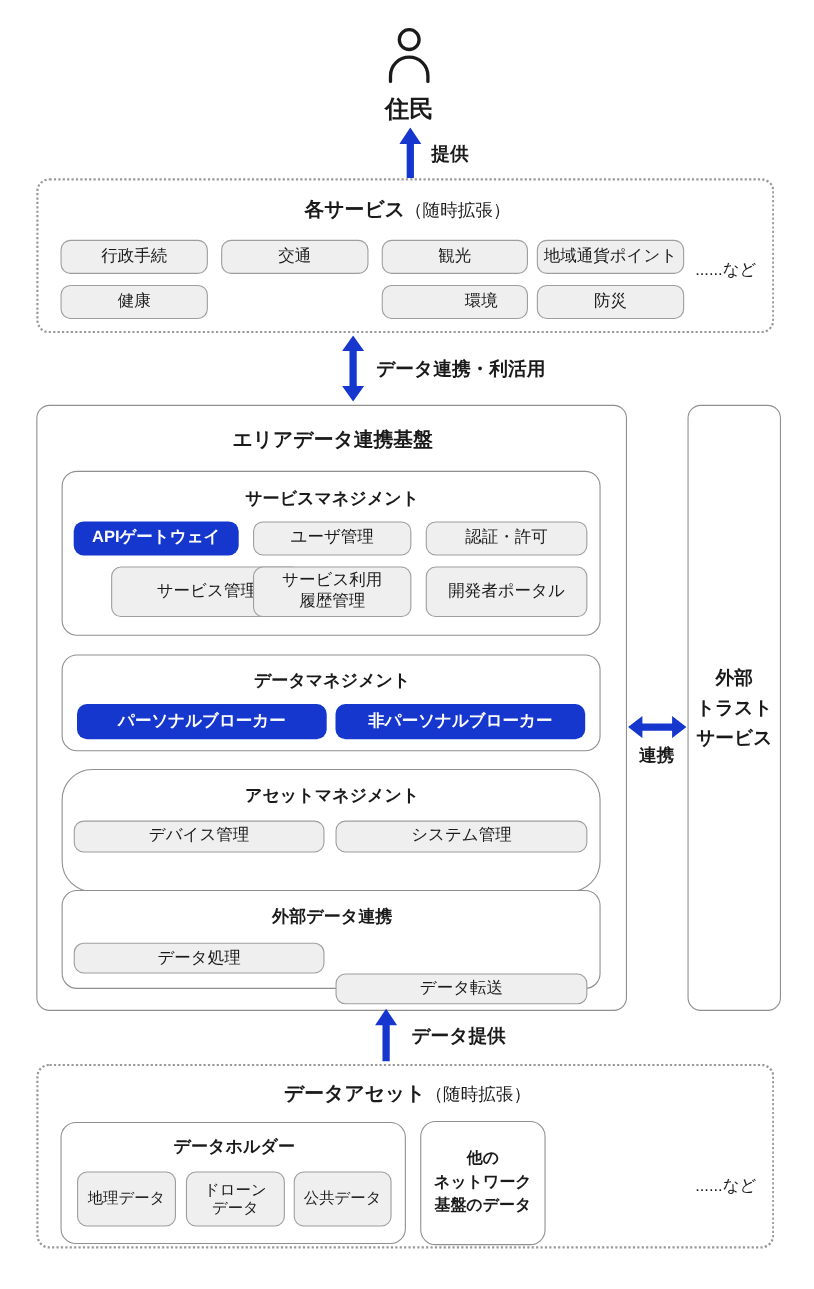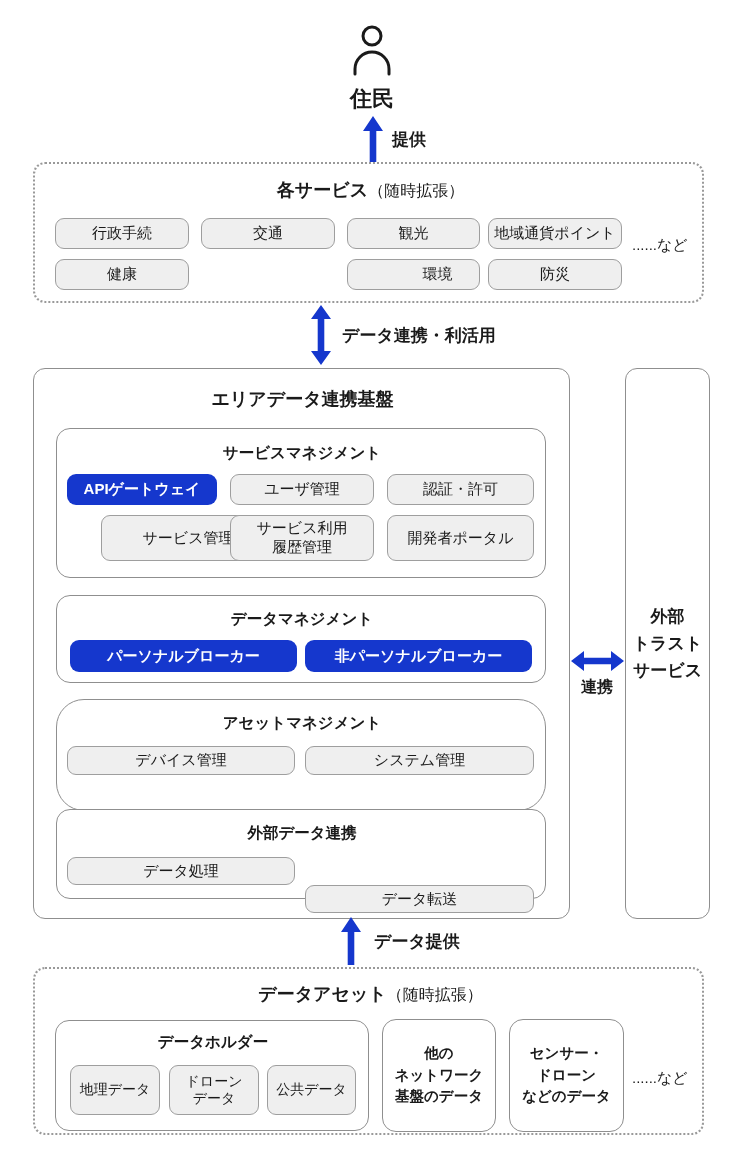--- a/index.html
+++ b/index.html
@@ -177,20 +177,17 @@
 データ</span></div>
       <div class="abs btn btn-sm" style="left:211px;top:44px;width:89px;height:50px;">
           <span>公共データ</span>
         </div>
     </div>
 
     <div class="abs sub-box flexc ml bold" style="left:347px;top:50px;width:114px;height:113px;font-size:14.5px;line-height:1.5;">他の
 ネットワーク
 基盤のデータ</div>
 
-    <div class="abs sub-box flexc ml bold" style="left:474px;top:50px;width:115px;height:113px;font-size:14.5px;line-height:1.5;">センサー・
-ドローン
-などのデータ</div>
 
     <div class="abs etc" style="left:597px;top:100px;width:72px;">......など</div>
   </div>
 
 </div>
 
 </body></html>

